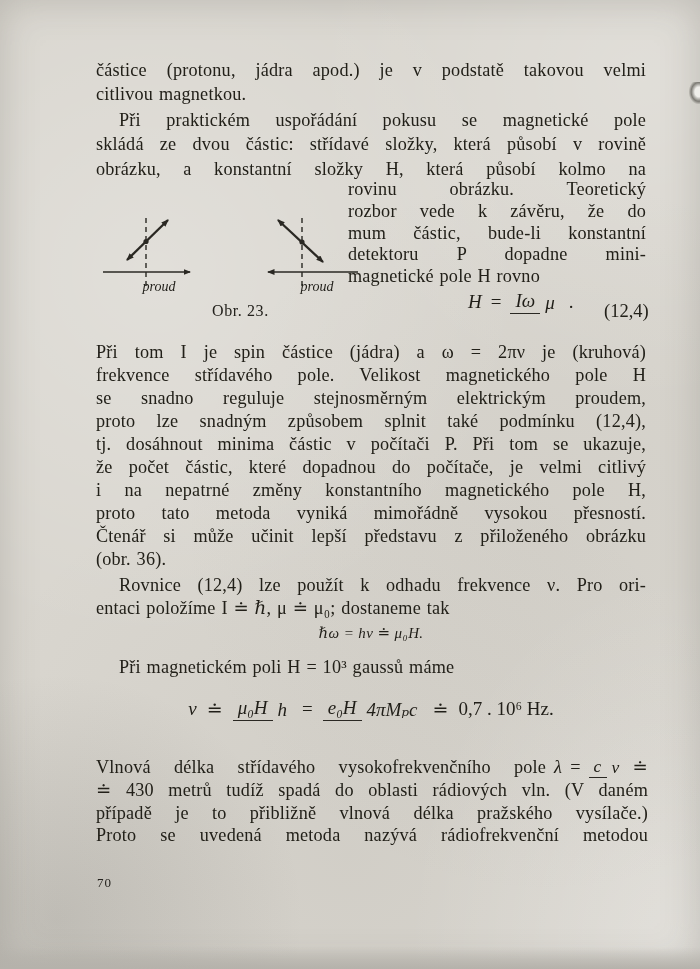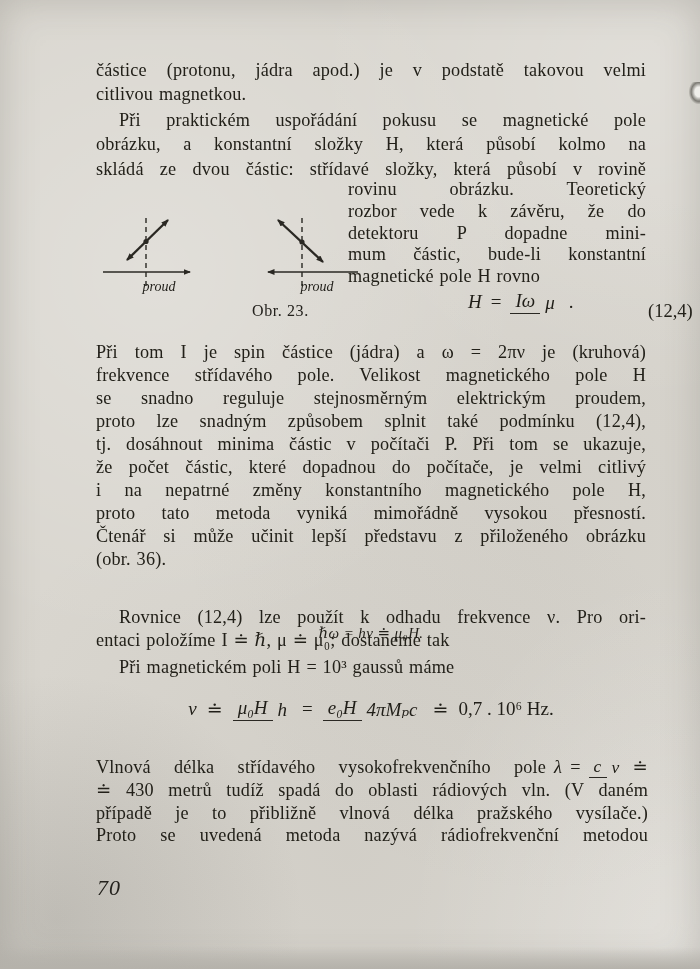--- a/index.html
+++ b/index.html
@@ -20,61 +20,61 @@
   .abs{position:absolute;}
   .textblock{width:550px;font-size:18.2px;letter-spacing:0.2px;word-spacing:1px;color:#222019;}
   .line{text-align:justify;text-align-last:justify;white-space:nowrap;}
   .line.left{text-align:left;text-align-last:left;white-space:normal;}
   .ind{text-indent:23px;}
   .lh24{line-height:24.3px;}
   .lh23{line-height:23px;}
   .lh22{line-height:21.8px;}
   .lh225{line-height:22.5px;}
   .wrapcol{width:298px;font-size:18.2px;letter-spacing:0.2px;word-spacing:1px;color:#222019;}
-  .caption{font-size:16px;letter-spacing:0.6px;color:#24221d;margin-left:40px;}
+  .caption{font-size:16px;letter-spacing:0.6px;color:#24221d;}
   .eq{display:flex;align-items:center;gap:9px;font-size:19px;color:#201e18;}
   .eq .var, .var{font-style:italic;}
   .frac{display:inline-flex;flex-direction:row;align-items:center;line-height:1.15;}
   .frac .num{border-bottom:1.6px solid #2a2823;padding:0 5px 1px 5px;}
   .frac .den{padding:1px 5px 0 5px;}
   .eqnum{font-size:18.5px;color:#222019;}
   .eqcenter{width:550px;display:flex;justify-content:center;align-items:center;gap:10px;font-size:19px;color:#201e18;}
   .eqtext{font-size:15px;font-style:italic;letter-spacing:0.4px;}
   .upright{font-style:normal;}
   .flexline{width:552px;display:flex;align-items:flex-end;gap:8px;font-size:18.2px;letter-spacing:0.2px;color:#222019;}
   .flexline .jtext{flex:1;text-align:justify;text-align-last:justify;}
   .frac.small{font-size:17.5px;}
-  .pagenum{font-size:22px;letter-spacing:1px;color:#24221d;font-style:italic;}
+  .pagenum{font-size:13px;letter-spacing:1px;color:#24221d;}
   svg text{font-family:"Liberation Serif","DejaVu Serif",serif;font-style:italic;font-size:14px;fill:#24221d;}
   .notch{position:absolute;right:-2px;top:82px;width:13px;height:22px;
     background:radial-gradient(ellipse at 75% 45%, #efeeea 0 28%, #7e7c76 55%, rgba(120,118,112,0) 74%);}
   .bottomshade{position:absolute;left:0;right:0;bottom:0;height:22px;
     background:linear-gradient(rgba(150,147,140,0), #b5b2ab);}
 </style>
 </head>
 <body>
 
 <div class="page">
 
   <div class="abs textblock lh24" style="left:96px;top:58px;">
     <div class="line">částice (protonu, jádra apod.) je v podstatě takovou velmi</div>
     <div class="line left">citlivou magnetkou.</div>
   </div>
 
   <div class="abs textblock lh24" style="left:96px;top:108px;">
     <div class="line ind">Při praktickém uspořádání pokusu se magnetické pole</div>
+    <div class="line">skládá ze dvou částic: střídavé složky, která působí v rovině</div>
     <div class="line">obrázku, a konstantní složky H, která působí kolmo na</div>
-    <div class="line">skládá ze dvou částic: střídavé složky, která působí v rovině</div>
   </div>
 
   <div class="abs wrapcol lh22" style="left:348px;top:179px;">
     <div class="line">rovinu obrázku. Teoretický</div>
     <div class="line">rozbor vede k závěru, že do</div>
+    <div class="line">mum částic, bude-li konstantní</div>
     <div class="line">detektoru P dopadne mini-</div>
-    <div class="line">mum částic, bude-li konstantní</div>
     <div class="line left">magnetické pole H rovno</div>
   </div>
 
   <svg class="abs" style="left:95px;top:210px;" width="270" height="88" viewBox="0 0 270 88">
     <defs>
       <marker id="ah" markerWidth="9" markerHeight="8" refX="6.5" refY="3" orient="auto-start-reverse" markerUnits="userSpaceOnUse">
         <path d="M0,0 L7.5,3 L0,6 z" fill="#2a2823"></path>
       </marker>
     </defs>
     <g stroke="#2a2823">
@@ -96,36 +96,36 @@
 
   <div class="abs eq" style="left:468px;top:290px;">
     <span class="var">H</span>
     <span>=</span>
     <span class="frac">
       <span class="num var">Iω</span>
       <span class="den var">μ</span>
     </span>
     <span>.</span>
   </div>
-  <div class="abs eqnum" style="left:604px;top:301px;margin-left:44px;">(12,4)</div>
+  <div class="abs eqnum" style="left:604px;top:301px;">(12,4)</div>
 
   <div class="abs textblock lh23" style="left:96px;top:341px;">
     <div class="line">Při tom I je spin částice (jádra) a ω = 2πν je (kruhová)</div>
     <div class="line">frekvence střídavého pole. Velikost magnetického pole H</div>
     <div class="line">se snadno reguluje stejnosměrným elektrickým proudem,</div>
     <div class="line">proto lze snadným způsobem splnit také podmínku (12,4),</div>
     <div class="line">tj. dosáhnout minima částic v počítači P. Při tom se ukazuje,</div>
     <div class="line">že počet částic, které dopadnou do počítače, je velmi citlivý</div>
     <div class="line">i na nepatrné změny konstantního magnetického pole H,</div>
     <div class="line">proto tato metoda vyniká mimořádně vysokou přesností.</div>
     <div class="line">Čtenář si může učinit lepší představu z přiloženého obrázku</div>
     <div class="line left">(obr. 36).</div>
   </div>
 
-  <div class="abs textblock lh23" style="left:96px;top:606px;">
+  <div class="abs textblock lh23" style="left:96px;top:574px;">
     <div class="line ind">Rovnice (12,4) lze použít k odhadu frekvence ν. Pro ori-</div>
     <div class="line left">entaci položíme I ≐ ℏ, μ ≐ μ₀; dostaneme tak</div>
   </div>
 
   <div class="abs eqcenter" style="left:96px;top:624px;">
     <span class="eqtext">ℏω = hν ≐ μ₀H.</span>
   </div>
 
   <div class="abs textblock lh23" style="left:96px;top:656px;">
     <div class="line left ind">Při magnetickém poli H = 10³ gaussů máme</div>

